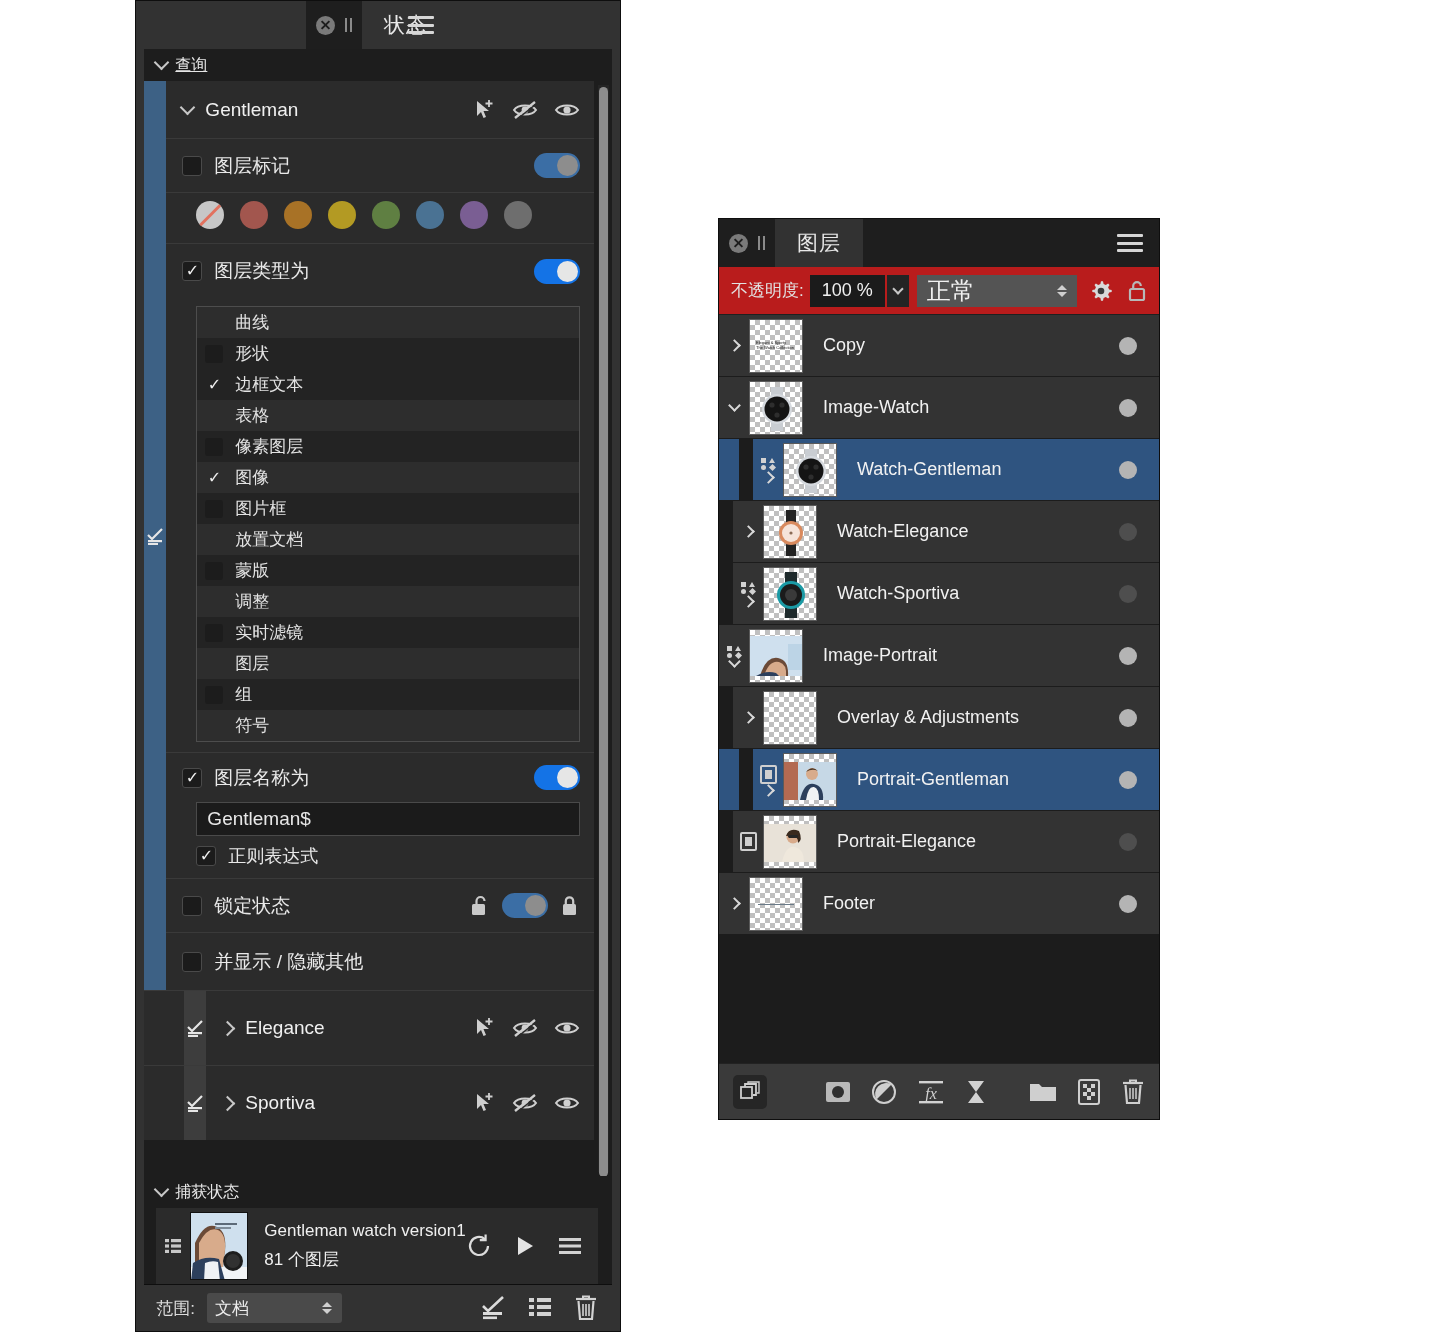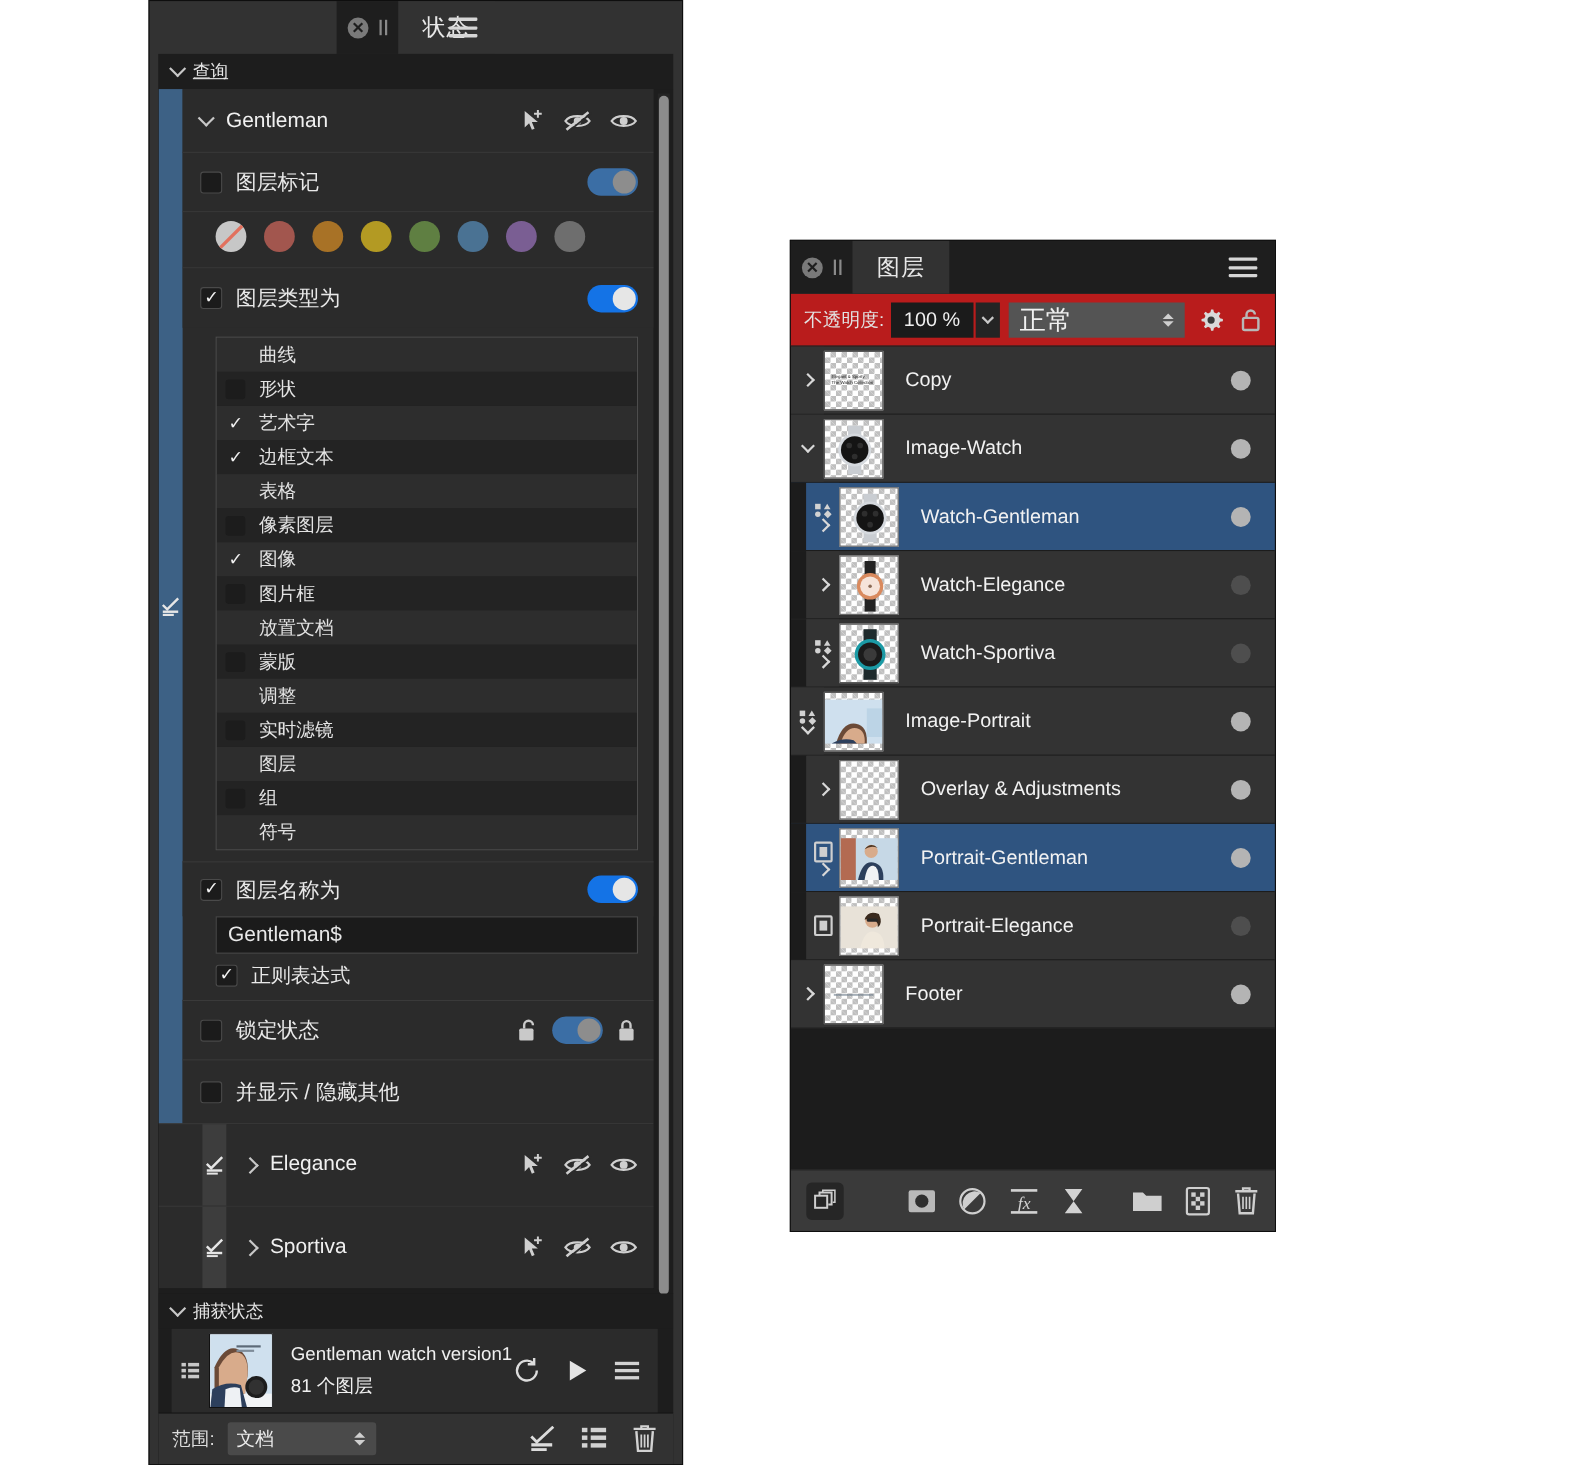--- a/index.html
+++ b/index.html
@@ -256,21 +256,21 @@
   .blend-select .stepper { position:absolute; right: 10px; top:50%; transform:translateY(-50%); display:flex; flex-direction:column; gap:2px;}
   .tri-up { width:0;height:0;border-left:5px solid transparent;border-right:5px solid transparent;border-bottom:5px solid #cfcfcf;}
   .tri-dn { width:0;height:0;border-left:5px solid transparent;border-right:5px solid transparent;border-top:5px solid #cfcfcf;}
   .bar-icons { display:flex; align-items:center; gap: 14px; margin-left: 12px; }
 
   .layer-list { flex: 1; overflow: hidden; background: #1c1c1c; }
   .layer-row {
     display: flex; align-items: stretch; height: 62px;
     background: #333333; border-bottom: 1px solid #1c1c1c;
   }
-  .layer-row.selected { background: #2f5480; }
+  .layer-row.selected { background: #2f5480; padding-left: 20px; }
   .indent { width: 14px; background: #1c1c1c; flex: none; }
   .ctrl-col {
     width: 30px; flex: none; display: flex; flex-direction: column;
     align-items: center; justify-content: center; gap: 2px;
     background: inherit;
   }
   .disc {
     width: 16px; height: 14px;
     display:grid; grid-template-columns: 1fr 1fr; gap:1px;
     align-items:center; justify-items:center;
@@ -424,24 +424,20 @@
               </div>
 
               <div class="typelist">
                 <div class="type-item even">
                     <span class="tbox blank"></span>
                     <span>曲线</span>
                   </div>
                 <div class="type-item odd">
                     <span class="tbox"></span>
                     <span>形状</span>
-                  </div>
-                <div class="type-item even">
-                    <span class="tbox checked"></span>
-                    <span>艺术字</span>
                   </div>
                 <div class="type-item odd">
                     <span class="tbox checked"></span>
                     <span>边框文本</span>
                   </div>
                 <div class="type-item even">
                     <span class="tbox blank"></span>
                     <span>表格</span>
                   </div>
                 <div class="type-item odd">

